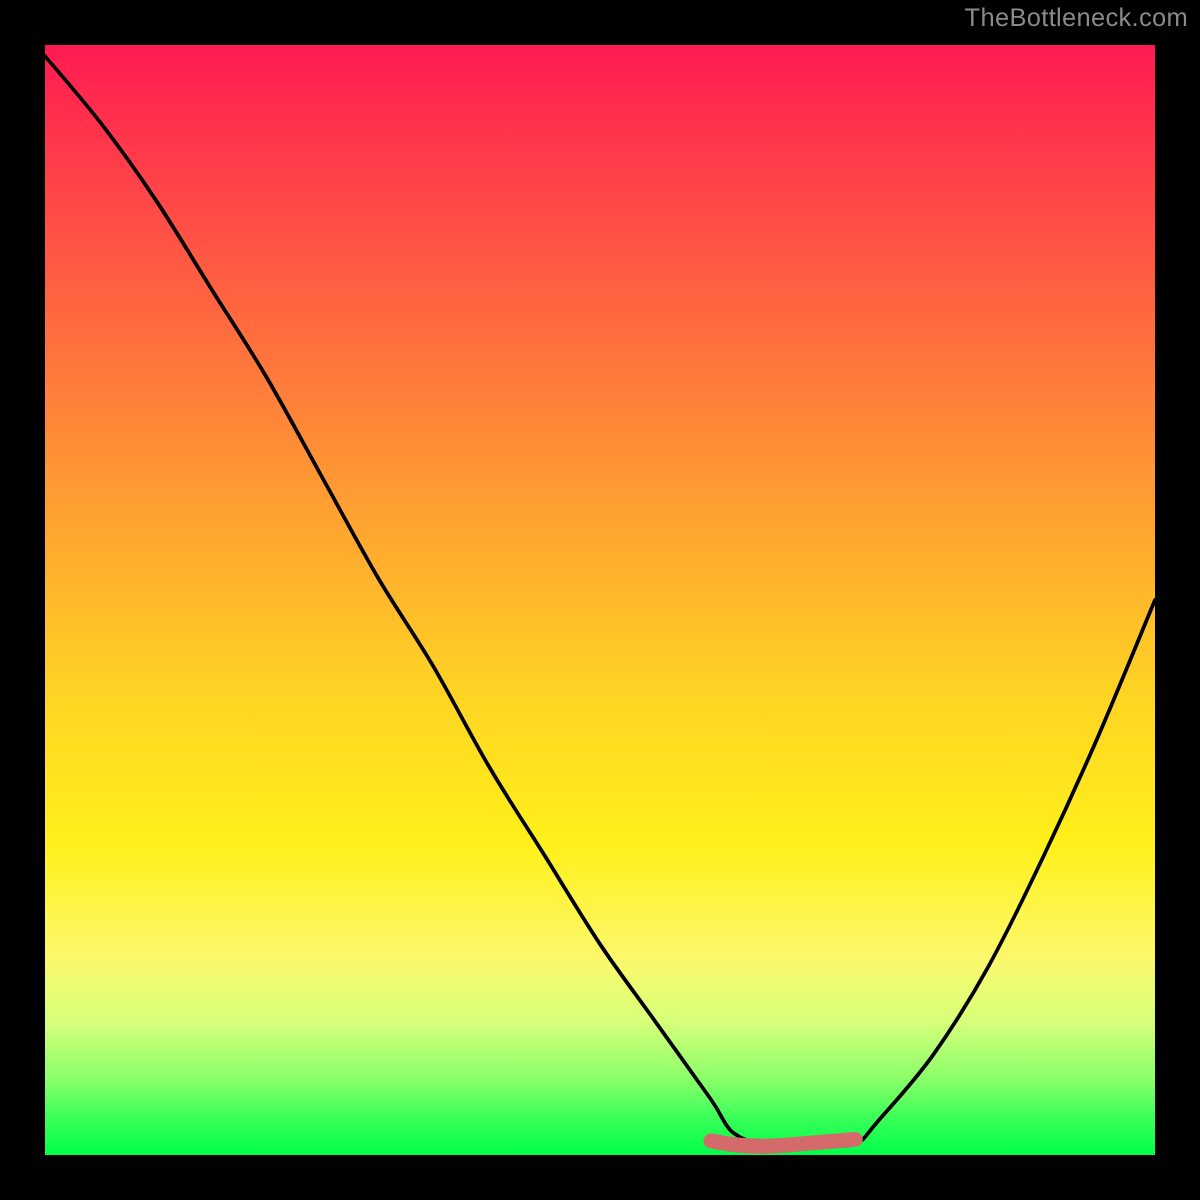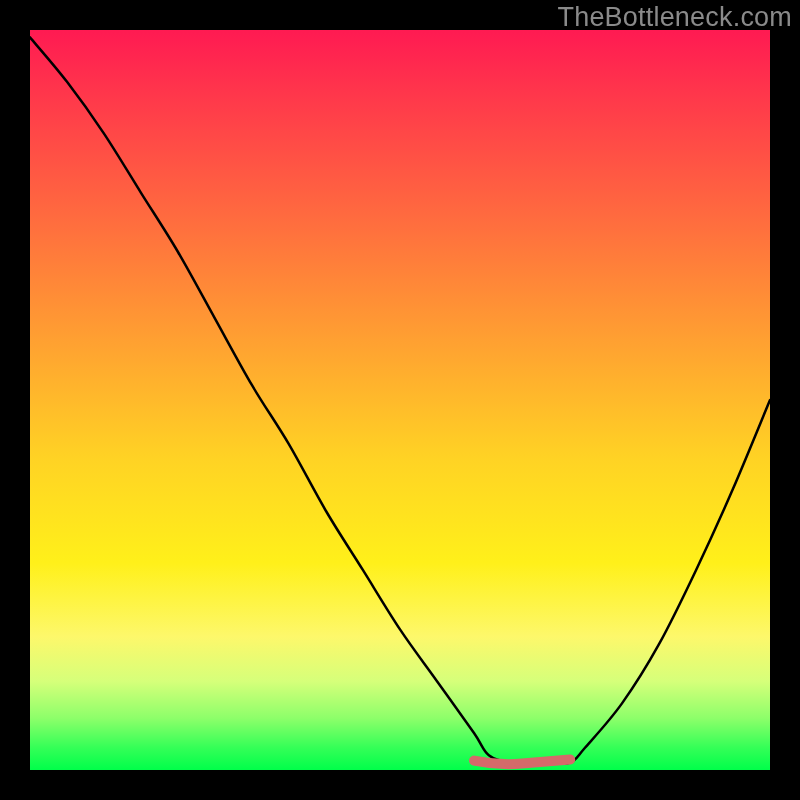--- a/index.html
+++ b/index.html
@@ -45,21 +45,21 @@
     top: 0;
     width: 740px;
     height: 740px;
     overflow: visible;
   }
   .watermark {
     position: absolute;
     top: 2px;
     right: 8px;
     font-family: Arial, Helvetica, sans-serif;
-    font-size: 27px;
+    font-size: 17px;
     color: #8a8a8a;
     letter-spacing: 0.2px;
     user-select: none;
   }
 </style>
 </head>
 <body>
 
 <div class="frame">
 

